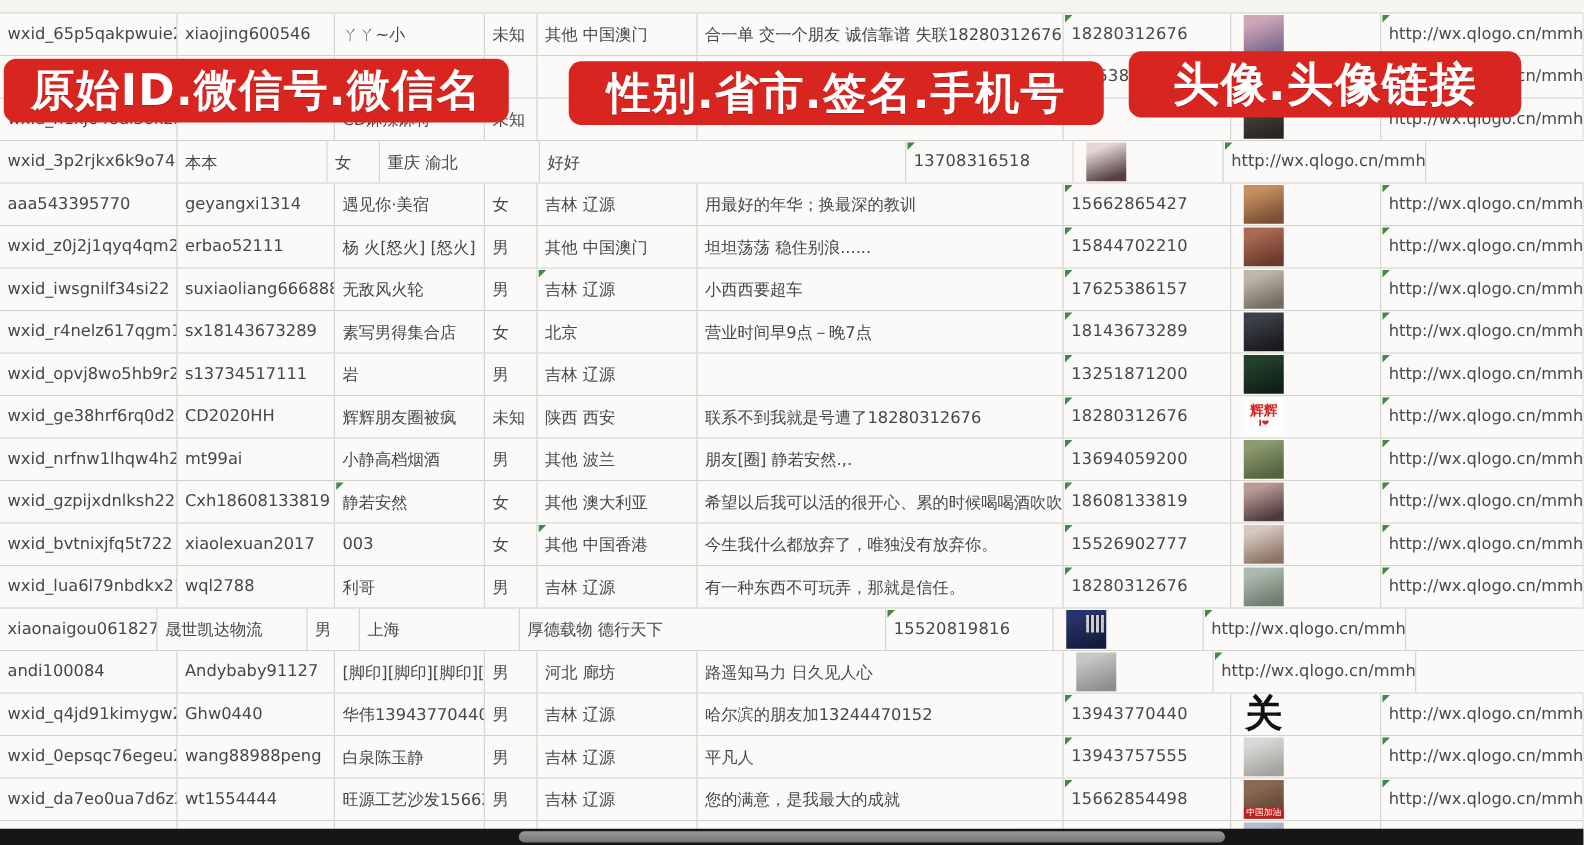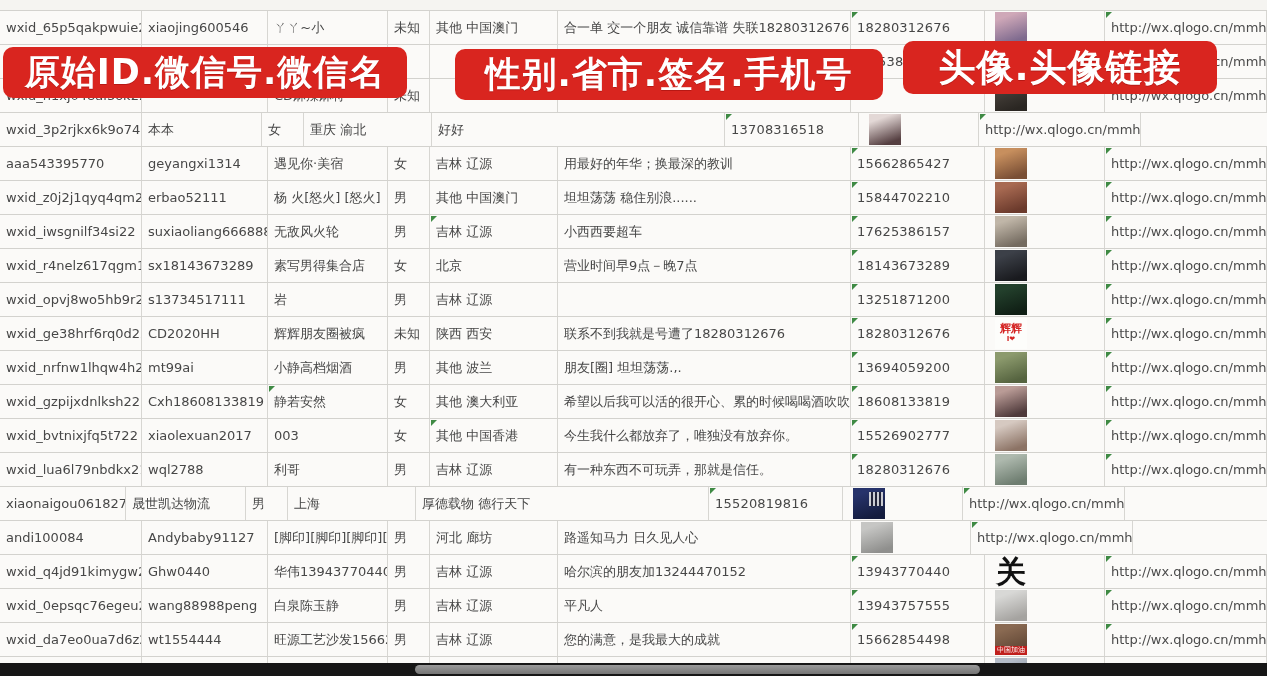--- a/index.html
+++ b/index.html
@@ -178,21 +178,21 @@
           </div>
         </div>
         <div class="cell link" style="width: 162px;">http://wx.qlogo.cn/mmhead<span class="tri"></span></div>
       </div>
       <div class="row">
         <div class="cell" style="width: 142px;">wxid_nrfnw1lhqw4h22</div>
         <div class="cell" style="width: 126px;">mt99ai</div>
         <div class="cell" style="width: 120px;">小静高档烟酒</div>
         <div class="cell" style="width: 42px;">男</div>
         <div class="cell" style="width: 128px;">其他 波兰</div>
-        <div class="cell" style="width: 293px;">朋友[圈] 坦坦荡荡.,.</div>
+        <div class="cell" style="width: 293px;">朋友[圈] 静若安然.,.</div>
         <div class="cell num" style="width: 134px;">13694059200<span class="tri"></span></div>
         <div class="cell" style="width: 120px;">
           <div class="avatar" style="background: linear-gradient(160deg, rgb(140, 154, 109) 20%, rgb(85, 99, 63) 85%);"></div>
         </div>
         <div class="cell link" style="width: 162px;">http://wx.qlogo.cn/mmhead<span class="tri"></span></div>
       </div>
       <div class="row">
         <div class="cell" style="width: 142px;">wxid_gzpijxdnlksh22</div>
         <div class="cell" style="width: 126px;">Cxh18608133819</div>
         <div class="cell" style="width: 120px;">静若安然<span class="tri"></span></div>

